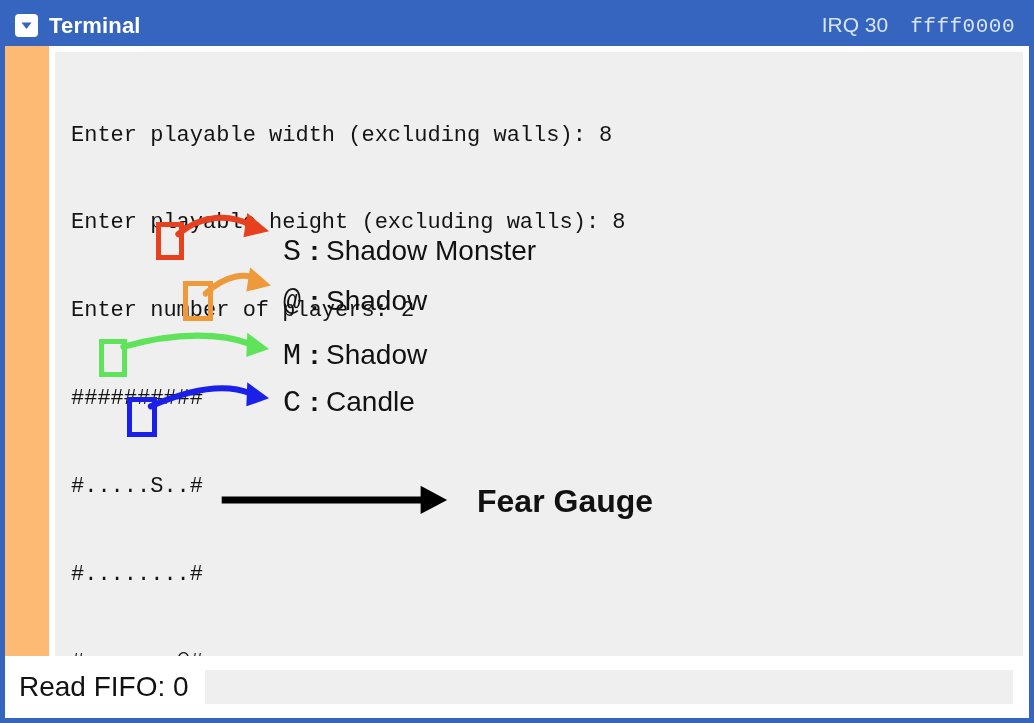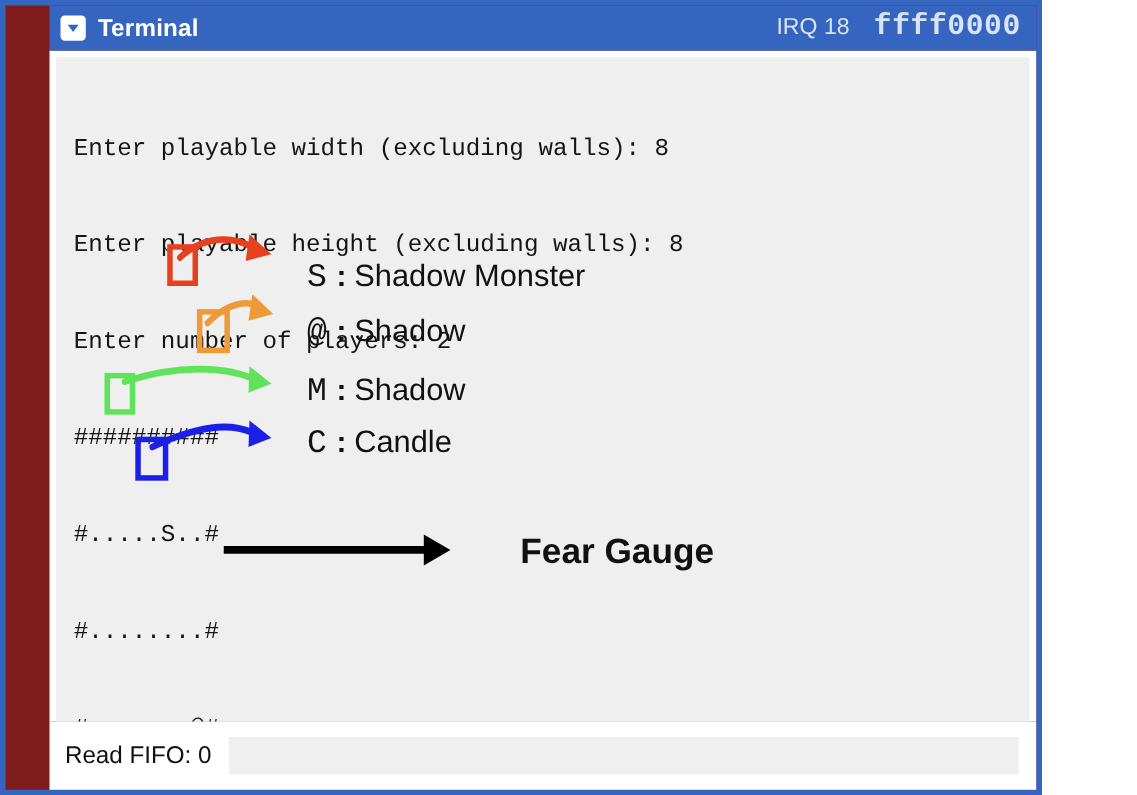--- a/index.html
+++ b/index.html
@@ -11,28 +11,27 @@
     width: 1034px;
     height: 723px;
     font-family: "Liberation Sans", sans-serif;
     overflow: hidden;
   }
 
   
   .window {
     position: absolute;
     left: 0; top: 0;
-    width: 947px;
+    width: 1034px;
     height: 723px;
     box-sizing: border-box;
     border: 5px solid #3565bf;
-    background: #7f1d1d;
+    background: #fdba74;
     display: flex;
     flex-direction: column;
-    padding-left: 40px;
   }
 
   
   .titlebar {
     height: 41px;
     flex: 0 0 41px;
     background: #3565bf;
     display: flex;
     align-items: center;
     padding: 0 14px 0 10px;
@@ -69,35 +68,35 @@
   }
   .tb-irq {
     color: #d7e3f6;
     font-size: 21px;
     font-weight: normal;
     line-height: 1;
   }
   .tb-addr {
     color: #d7e3f6;
     font-family: "Liberation Mono", "DejaVu Sans Mono", monospace;
-    font-size: 27px;
+    font-size: 21px;
     line-height: 1;
     letter-spacing: 0.5px;
-    font-weight: bold;
   }
 
   
   .term-wrap {
     flex: 1 1 auto;
     background: #ffffff;
     padding: 6px 6px 0 6px;
     box-sizing: border-box;
     display: flex;
     flex-direction: column;
     min-height: 0;
+    margin-left: 44px;
   }
   .term {
     position: relative;
     flex: 1 1 auto;
     background: #efefef;
     overflow: hidden;
     min-height: 0;
   }
 
   
@@ -180,21 +179,21 @@
     height: 62px;
     background: #ffffff;
     display: flex;
     align-items: center;
     padding: 0 16px 0 14px;
     box-sizing: border-box;
     gap: 16px;
   }
   .fifo-label {
     font-family: "Liberation Sans", sans-serif;
-    font-size: 22px;
+    font-size: 28px;
     color: #111111;
     white-space: nowrap;
   }
   .fifo-input {
     flex: 1 1 auto;
     height: 34px;
     background: #efefef;
     border: none;
     outline: none;
     font-family: "Liberation Sans", sans-serif;
@@ -212,21 +211,21 @@
   <div class="titlebar">
     <div class="title-left">
       <span class="tb-icon">
         <svg width="15" height="15" viewBox="0 0 15 15" aria-hidden="true">
           <polygon points="2.5,4.5 12.5,4.5 7.5,11" fill="#3565bf"></polygon>
         </svg>
       </span>
       <span class="tb-title">Terminal</span>
     </div>
     <div class="title-right">
-      <span class="tb-irq">IRQ 18</span>
+      <span class="tb-irq">IRQ 30</span>
       <span class="tb-addr">ffff0000</span>
     </div>
   </div>
 
   <div class="term-wrap">
     <div class="term">
 
       <div class="console">
         <span class="ln">Enter playable width (excluding walls): 8</span>
         <span class="ln">Enter playable height (excluding walls): 8</span>

